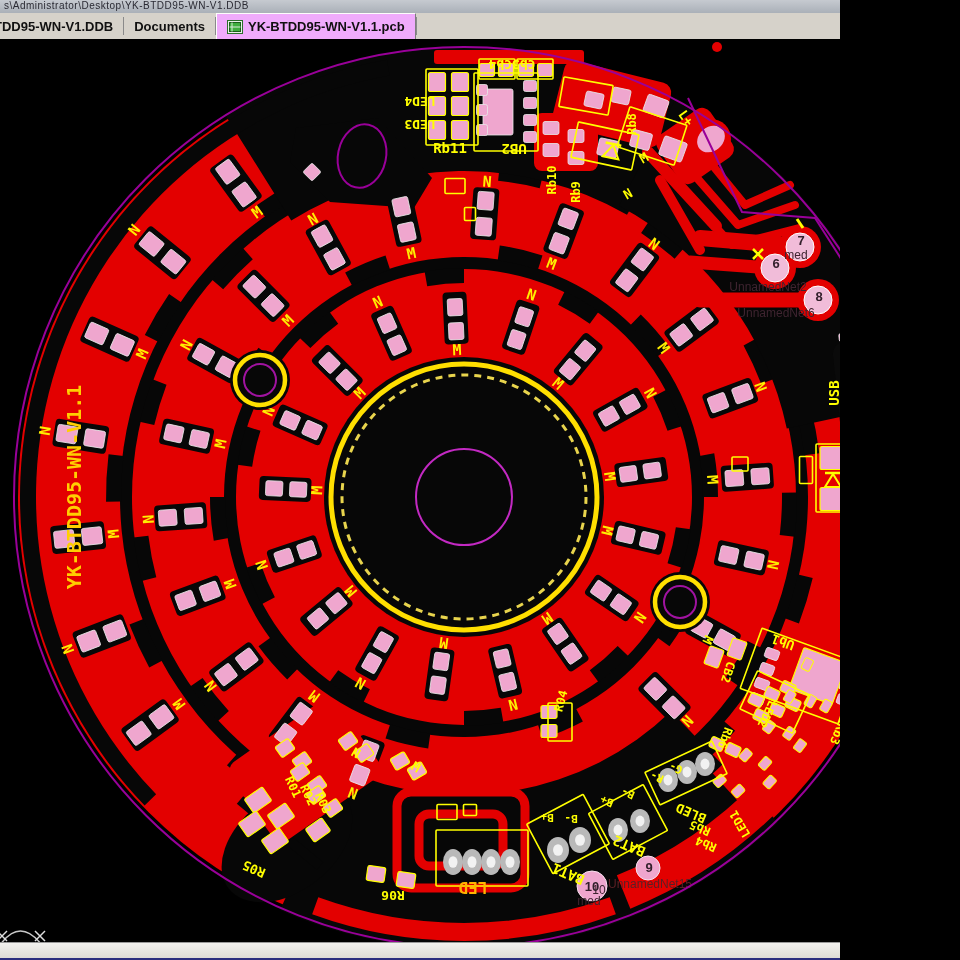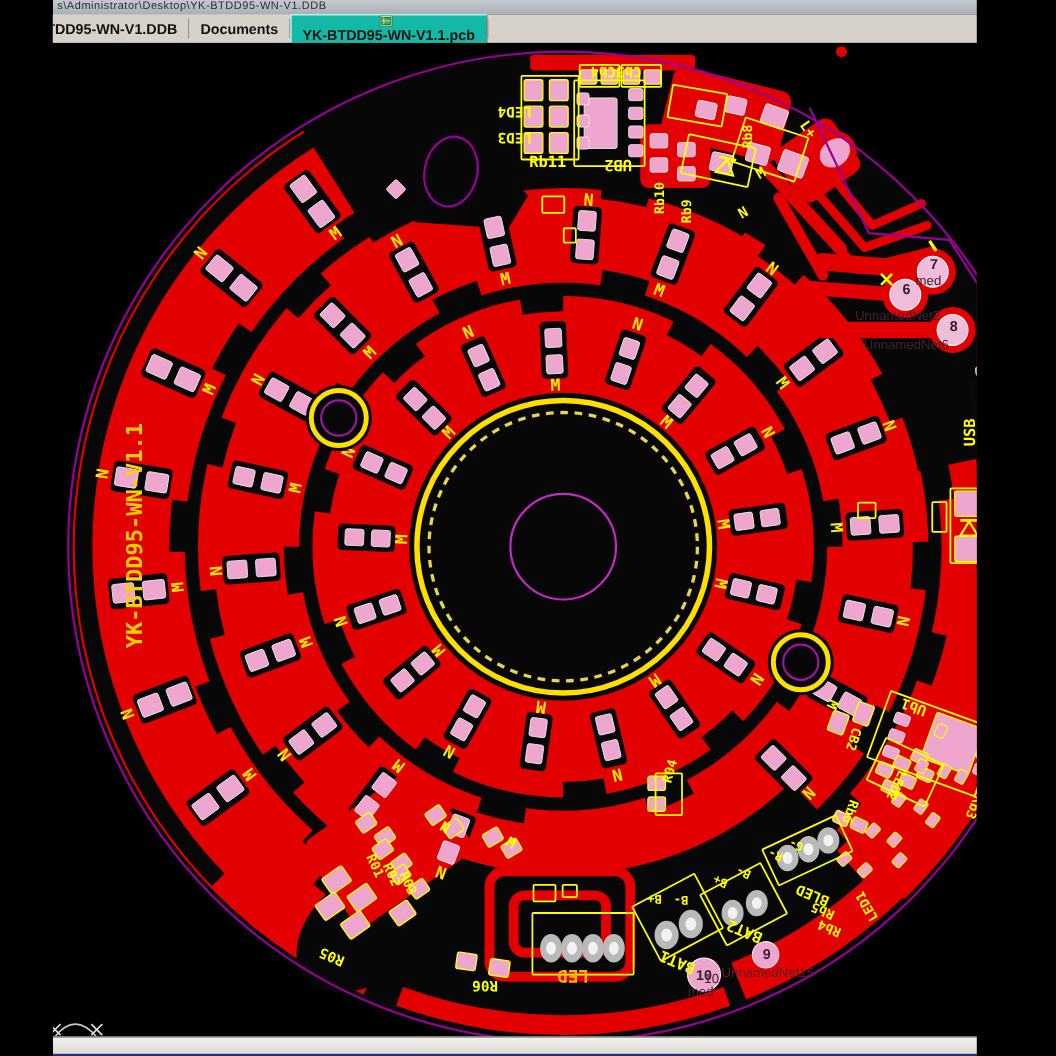--- a/index.html
+++ b/index.html
@@ -1,24 +1,24 @@
 <!DOCTYPE html>
 <html><head>
 <meta charset="utf-8">
 <style>
   html,body{margin:0;padding:0;background:#000;}
-  .screen{position:relative;width:840px;height:960px;overflow:hidden;font-family:"Liberation Sans",sans-serif;background:#000;margin-left:48px;}
+  .screen{position:relative;width:840px;height:960px;overflow:hidden;font-family:"Liberation Sans",sans-serif;background:#000;}
   .titlebar{position:absolute;left:0;top:0;width:960px;height:13px;background:linear-gradient(#c6cad0,#aab0b8);
     color:#2a2a33;font-size:10px;line-height:12px;white-space:nowrap;overflow:hidden;padding-left:4px;
     filter:blur(.3px);letter-spacing:.5px;}
   .tabbar{position:absolute;left:0;top:13px;width:960px;height:26px;background:#d6d2ca;border-bottom:1px solid #3c3c3c;
     display:flex;align-items:stretch;}
   .tab{display:flex;align-items:center;padding:0 10px;font-size:13px;font-weight:bold;color:#111;background:#d6d2ca;cursor:default;white-space:nowrap;}
   .tab.clip{padding-left:0;margin-left:-6px;}
-  .tab.active{background:#14b8a6;border-top:1px solid #fdfdfb;border-left:1px solid #fdfdfb;border-right:1px solid #7d7d7d;flex-direction:column;}
+  .tab.active{background:#f0abfc;border-top:1px solid #fdfdfb;border-left:1px solid #fdfdfb;border-right:1px solid #7d7d7d;}
   .sep{width:1px;background:#8a8a8a;margin:4px 0;}
   .docicon{margin-right:5px;}
   .viewport{position:absolute;left:0;top:39px;width:960px;height:903px;background:#000;}
   .hscroll{position:absolute;left:0;top:942px;width:960px;height:16px;background:linear-gradient(#f2f1ee,#dcdad4);border-top:1px solid #9a9a9a;}
   .bottomstrip{position:absolute;left:0;top:958px;width:960px;height:2px;background:#2a2d7e;}
   svg text{user-select:none;}
 </style>
 </head>
 <body>
 

